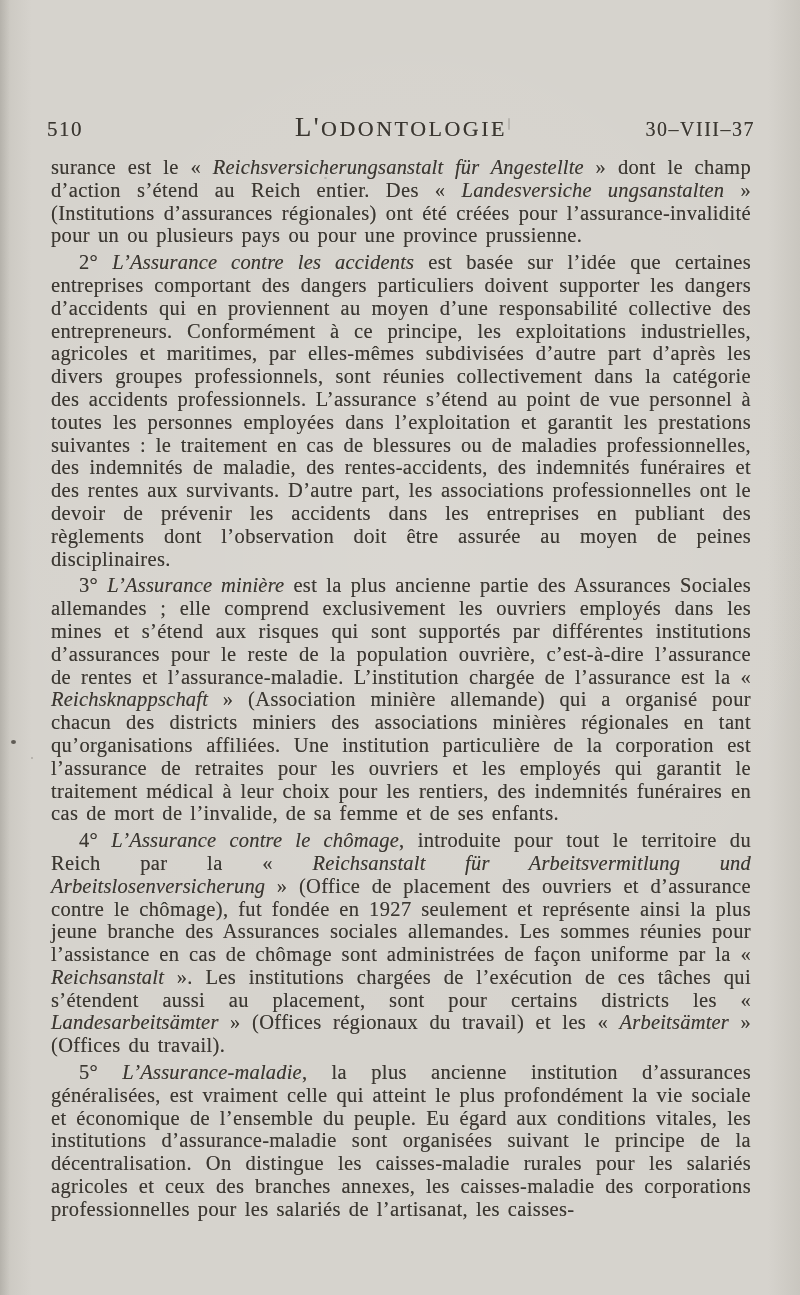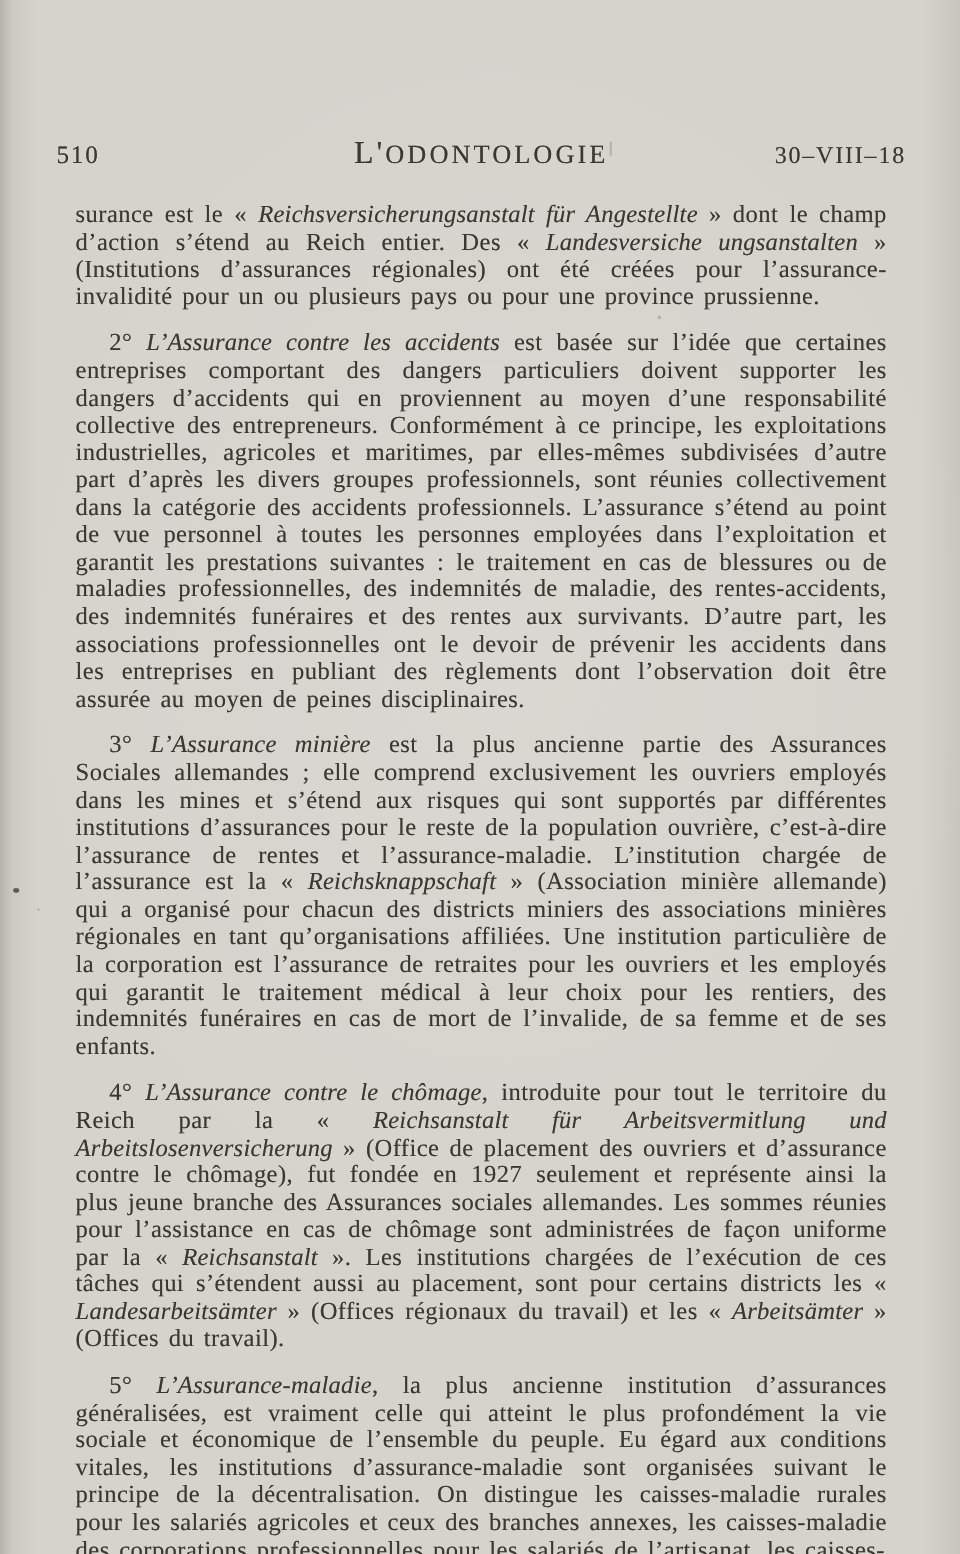--- a/index.html
+++ b/index.html
@@ -55,39 +55,39 @@
     font-variant-numeric: oldstyle-nums;
   }
 
   .article-body {
     position: absolute; top: 152px; left: 47px; width: 708px;
     font-size: 20.5px; line-height: 22.8px;
     text-align: justify;
     letter-spacing: 0.35px; word-spacing: 2.5px;
     text-shadow: 0 0 0.5px rgba(59,55,49,0.5);
   }
-  .article-body p.para { margin: 16px; }
+  .article-body p.para { margin: 4px; }
   .article-body p.para.indent { text-indent: 28px; }
   .article-body .run.it { font-style: italic; letter-spacing: 0.2px; }
 </style>
 </head>
 <body>
 
 <div class="page">
   <div class="scan-edge"></div>
   <div class="speck s1"></div>
   <div class="speck s2"></div>
   <div class="speck s3"></div>
   <div class="speck s4"></div>
   <div class="speck s5"></div>
 
   <header class="running-head">
     <span class="page-number">510</span>
     <span class="journal-title">L'ODONTOLOGIE</span>
-    <span class="issue-date">30–VIII–18</span>
+    <span class="issue-date">30–VIII–37</span>
   </header>
 
   <main class="article-body">
       <p class="para"><span class="run">surance est le « </span><span class="run it">Reichsversicherungsanstalt für Angestellte</span><span class="run"> » dont le champ d’action s’étend au Reich entier. Des « </span><span class="run it">Landesversiche ungsanstalten</span><span class="run"> » (Institutions d’assurances régionales) ont été créées pour l’assurance-invalidité pour un ou plusieurs pays ou pour une province prussienne.</span></p>
       <p class="para indent"><span class="run">2° </span><span class="run it">L’Assurance contre les accidents</span><span class="run"> est basée sur l’idée que certaines entreprises comportant des dangers particuliers doivent supporter les dangers d’accidents qui en proviennent au moyen d’une responsabilité collective des entrepreneurs. Conformément à ce principe, les exploitations industrielles, agricoles et maritimes, par elles-mêmes subdivisées d’autre part d’après les divers groupes professionnels, sont réunies collectivement dans la catégorie des accidents professionnels. L’assurance s’étend au point de vue personnel à toutes les personnes employées dans l’exploitation et garantit les prestations suivantes : le traitement en cas de blessures ou de maladies professionnelles, des indemnités de maladie, des rentes-accidents, des indemnités funéraires et des rentes aux survivants. D’autre part, les associations professionnelles ont le devoir de prévenir les accidents dans les entreprises en publiant des règlements dont l’observation doit être assurée au moyen de peines disciplinaires.</span></p>
       <p class="para indent"><span class="run">3° </span><span class="run it">L’Assurance minière</span><span class="run"> est la plus ancienne partie des Assurances Sociales allemandes ; elle comprend exclusivement les ouvriers employés dans les mines et s’étend aux risques qui sont supportés par différentes institutions d’assurances pour le reste de la population ouvrière, c’est-à-dire l’assurance de rentes et l’assurance-maladie. L’institution chargée de l’assurance est la « </span><span class="run it">Reichsknappschaft</span><span class="run"> » (Association minière allemande) qui a organisé pour chacun des districts miniers des associations minières régionales en tant qu’organisations affiliées. Une institution particulière de la corporation est l’assurance de retraites pour les ouvriers et les employés qui garantit le traitement médical à leur choix pour les rentiers, des indemnités funéraires en cas de mort de l’invalide, de sa femme et de ses enfants.</span></p>
       <p class="para indent"><span class="run">4° </span><span class="run it">L’Assurance contre le chômage</span><span class="run">, introduite pour tout le territoire du Reich par la « </span><span class="run it">Reichsanstalt für Arbeitsvermitlung und Arbeitslosenversicherung</span><span class="run"> » (Office de placement des ouvriers et d’assurance contre le chômage), fut fondée en 1927 seulement et représente ainsi la plus jeune branche des Assurances sociales allemandes. Les sommes réunies pour l’assistance en cas de chômage sont administrées de façon uniforme par la « </span><span class="run it">Reichsanstalt</span><span class="run"> ». Les institutions chargées de l’exécution de ces tâches qui s’étendent aussi au placement, sont pour certains districts les « </span><span class="run it">Landesarbeitsämter</span><span class="run"> » (Offices régionaux du travail) et les « </span><span class="run it">Arbeitsämter</span><span class="run"> » (Offices du travail).</span></p>
       <p class="para indent"><span class="run">5° </span><span class="run it">L’Assurance-maladie</span><span class="run">, la plus ancienne institution d’assurances généralisées, est vraiment celle qui atteint le plus profondément la vie sociale et économique de l’ensemble du peuple. Eu égard aux conditions vitales, les institutions d’assurance-maladie sont organisées suivant le principe de la décentralisation. On distingue les caisses-maladie rurales pour les salariés agricoles et ceux des branches annexes, les caisses-maladie des corporations professionnelles pour les salariés de l’artisanat, les caisses-</span></p>
     </main>
 </div>

